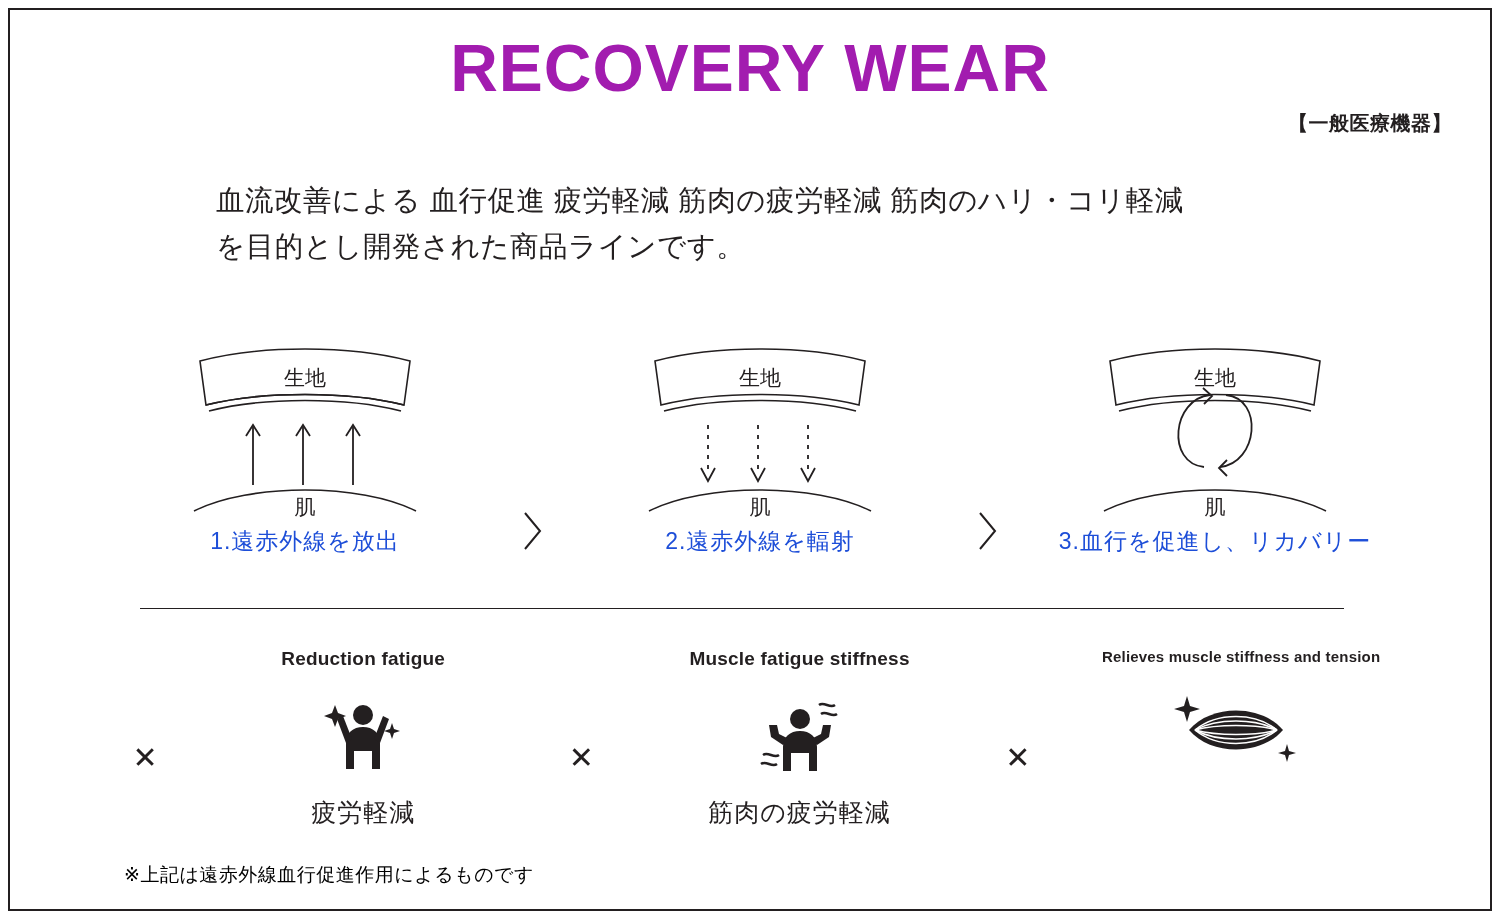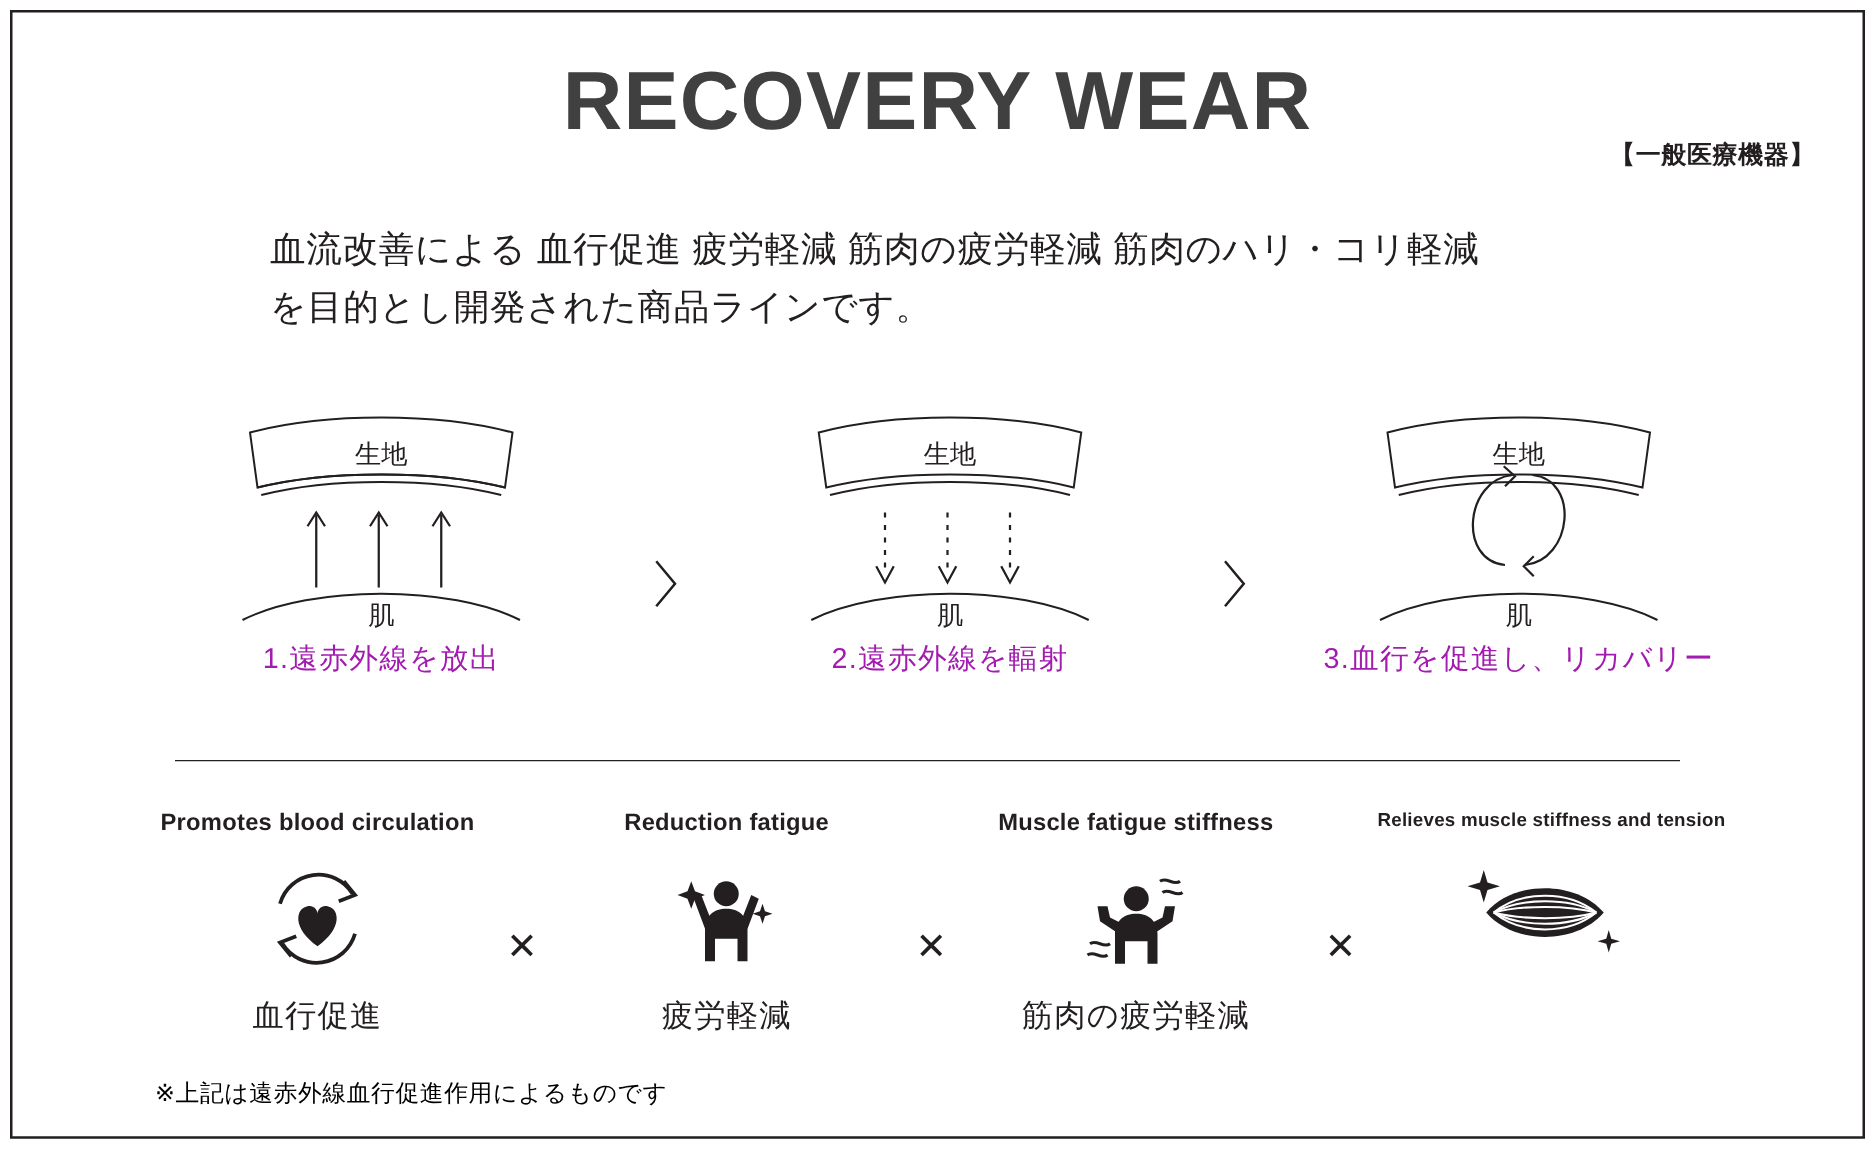--- a/index.html
+++ b/index.html
@@ -32,23 +32,22 @@
   
   .title {
     position: absolute;
     left: 0;
     right: 0;
     top: 34px;
     text-align: center;
     font-size: 66px;
     font-weight: bold;
     letter-spacing: 1px;
-    color: #404040;
+    color: #a21caf;
     line-height: 1.05;
-    margin-top: 12px;
   }
   .badge {
     position: absolute;
     right: 48px;
     top: 110px;
     font-size: 20px;
     font-weight: bold;
     letter-spacing: 0.5px;
     color: #231f20;
     text-align: center;
@@ -69,37 +68,37 @@
   .lead .l2 { display: block; }
 
   
   .steps {
     position: absolute;
     left: 140px;
     top: 312px;
     width: 1240px;
     height: 245px;
     display: flex;
-    align-items: center;
+    align-items: flex-end;
     justify-content: space-between;
   }
   .step {
     width: 330px;
     position: relative;
   }
   .step .art {
     position: relative;
     height: 175px;
   }
   .step .art svg { display: block; margin: 0 auto; }
   .step .caption {
     text-align: center;
     font-size: 23px;
     letter-spacing: 1px;
-    color: #a21caf;
+    color: #1d4ed8;
     margin-top: 8px;
     white-space: nowrap;
   }
   .chev {
     width: 40px;
     margin-top: 70px;
     text-align: center;
     color: #231f20;
   }
 
@@ -260,35 +259,20 @@
         </svg>
       </div>
       <div class="caption">3.血行を促進し、リカバリー</div>
     </div>
   </div>
 
   <div class="divider"></div>
 
   <div class="benefits">
 
-    <div class="benefit">
-      <div class="en">Promotes blood circulation</div>
-      <div class="icon">
-        <svg width="100" height="100" viewBox="0 0 100 100">
-          <g stroke="#231f20" stroke-width="3" fill="none">
-            <path d="M20 38 A32 32 0 0 1 78 30"></path>
-            <path d="M71 20 L80 31 L67 36"></path>
-            <path d="M80 62 A32 32 0 0 1 22 70"></path>
-            <path d="M29 80 L20 69 L33 64"></path>
-          </g>
-          <path d="M50 72 C30 58 32 42 42 40 C48 39 50 44 50 46 C50 44 52 39 58 40 C68 42 70 58 50 72 Z" fill="#231f20"></path>
-        </svg>
-      </div>
-      <div class="jp">血行促進</div>
-    </div>
 
     <div class="times">✕</div>
 
     <div class="benefit">
       <div class="en">Reduction fatigue</div>
       <div class="icon">
         <svg width="100" height="100" viewBox="0 0 100 100">
           <g fill="#231f20">
             <circle cx="50" cy="30" r="10"></circle>
             <path d="M50 42 C40 42 33 48 33 58 L33 84 L41 84 L41 66 L59 66 L59 84 L67 84 L67 58 C67 48 60 42 50 42 Z"></path>

